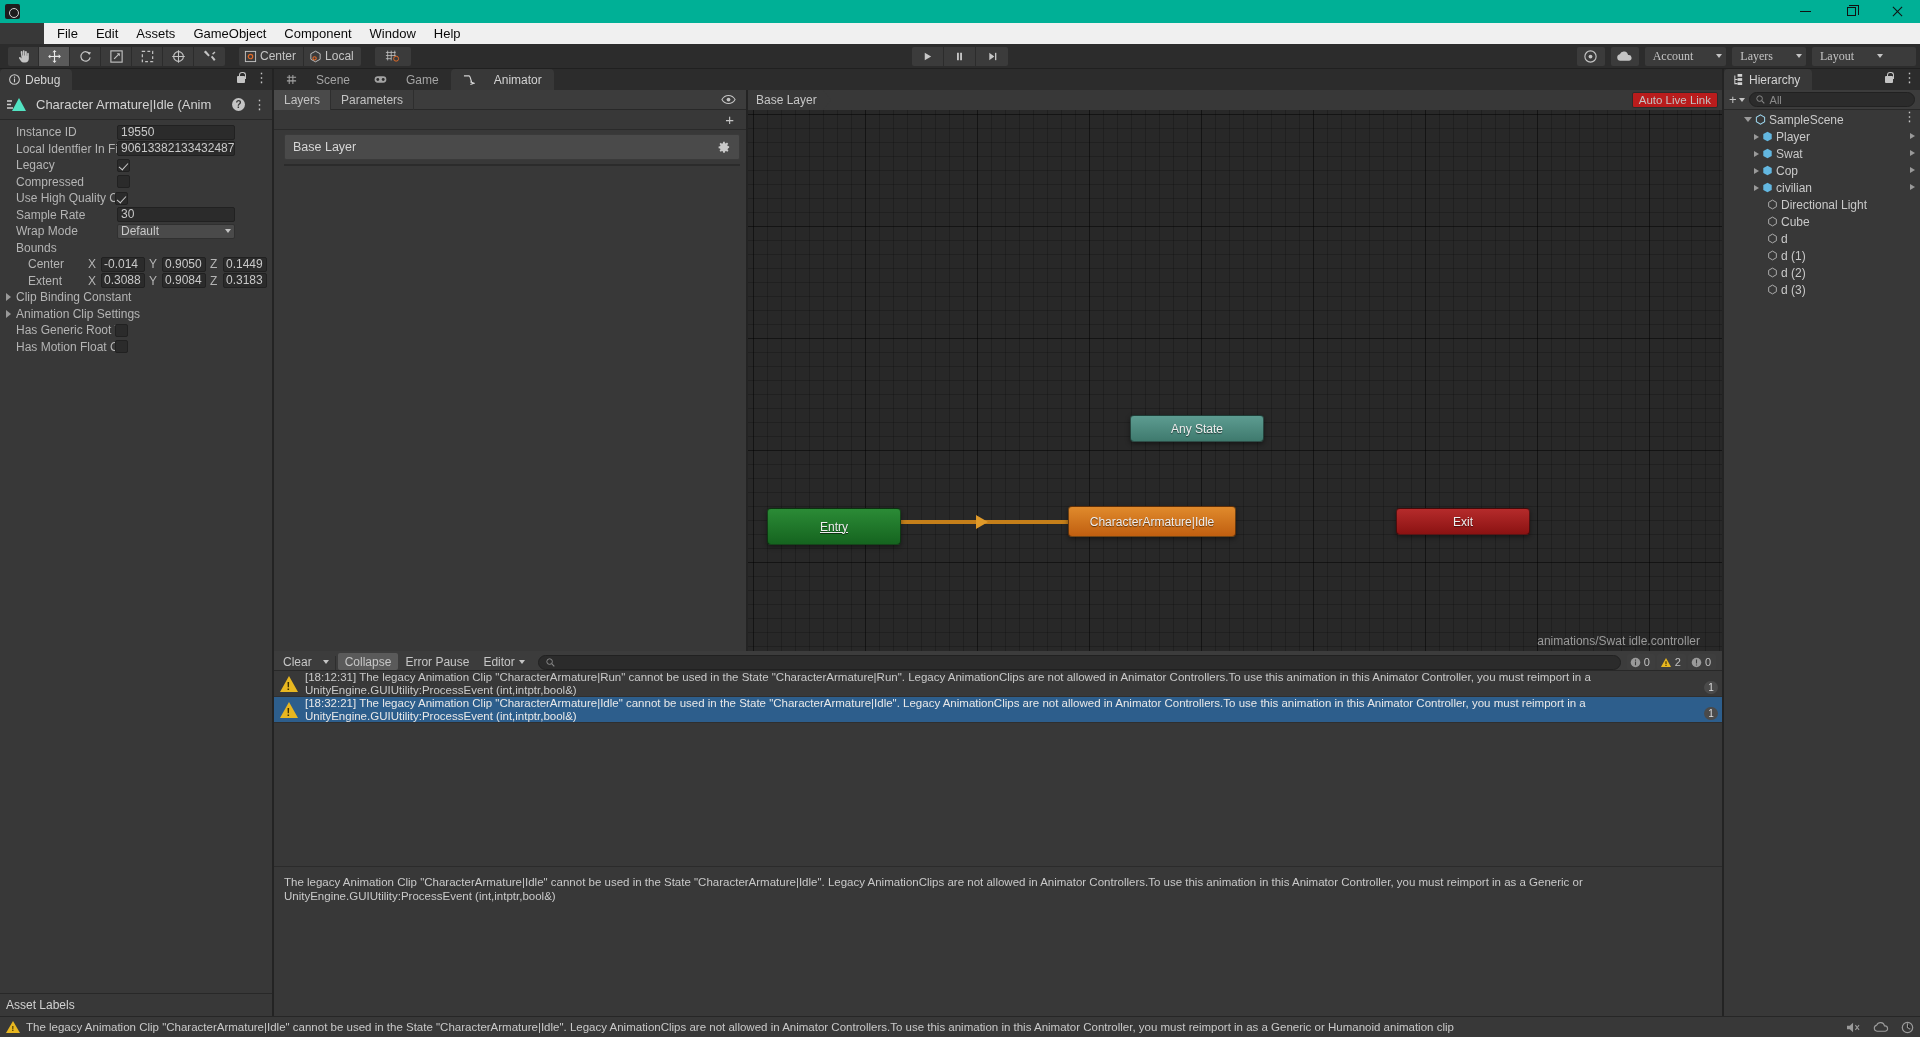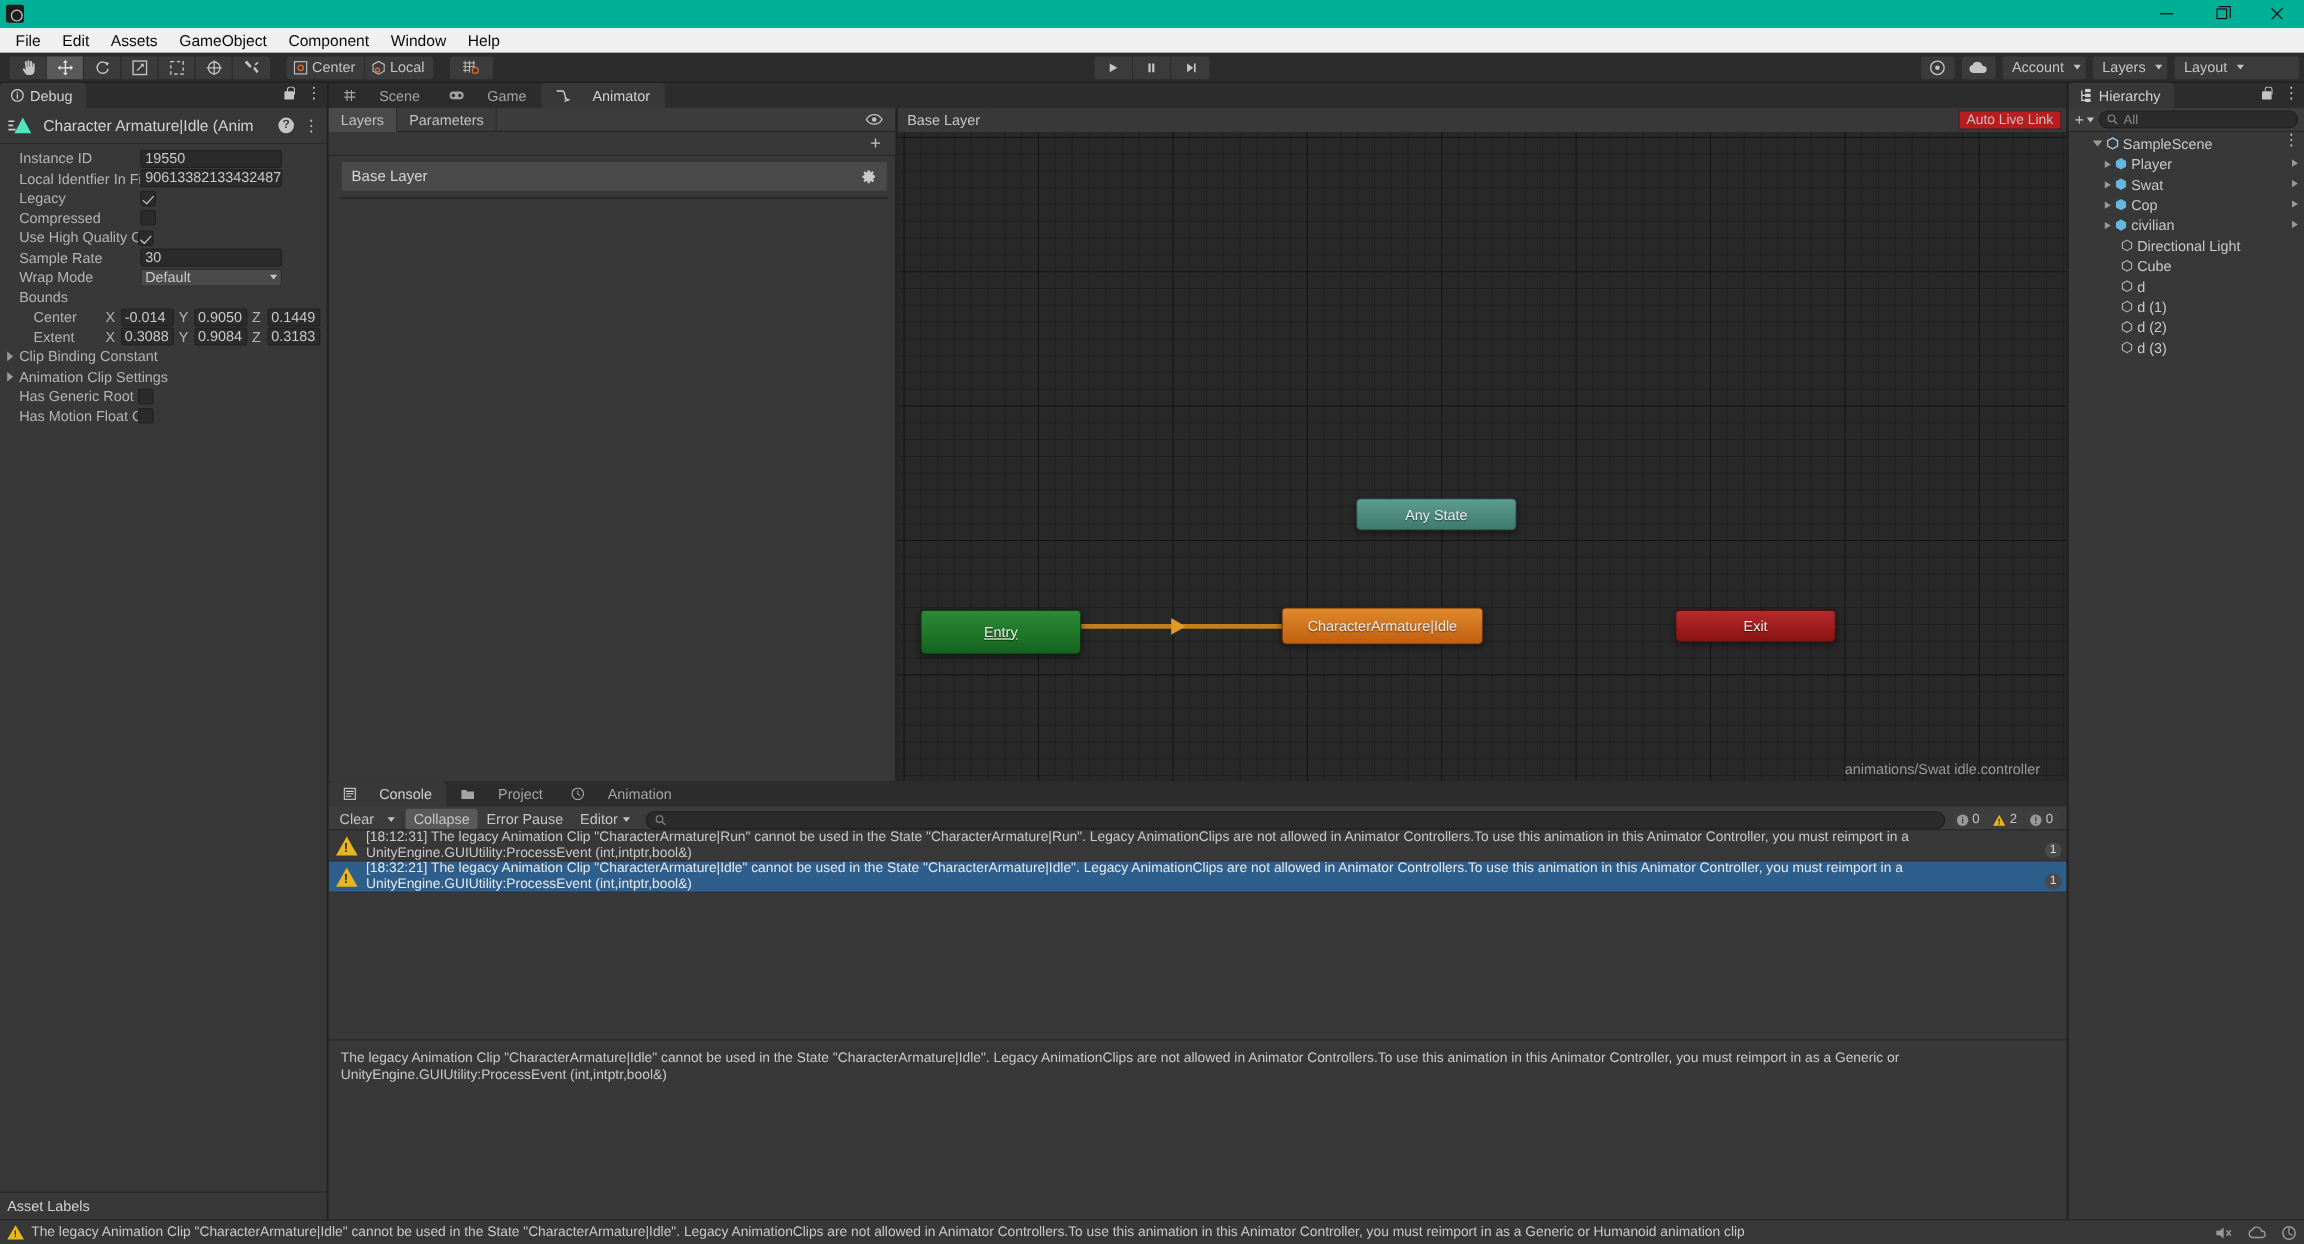--- a/index.html
+++ b/index.html
@@ -39,21 +39,21 @@
   .wb-x { position: relative; width: 12px; height: 12px; }
   .wb-x::before, .wb-x::after {
     content: ""; position: absolute; left: 0; top: 5.5px; width: 13px; height: 1px; background: #111;
   }
   .wb-x::before { transform: rotate(45deg); }
   .wb-x::after { transform: rotate(-45deg); }
 
   
   .menubar {
     height: 21px; background: #f0f0f0; display: flex; align-items: center;
-    padding-left: 4px; flex: none;
+    padding-left: 4px; flex: none; margin-left: 44px;
   }
   .menu-item {
     padding: 0 9px; height: 21px; line-height: 21px; color: #0a0a0a; font-size: 13px;
   }
 
   
   .toolbar {
     height: 25px; background: #2c2c2c; display: flex; align-items: center;
     border-bottom: 1px solid #202020; flex: none; position: relative; padding: 0 4px;
   }
@@ -85,21 +85,21 @@
   }
   .play-btn:first-child { border-radius: 2px 0 0 2px; }
   .play-btn:last-child { border-right: none; border-radius: 0 2px 2px 0; }
   .toolbar-right { position: absolute; right: 4px; display: flex; align-items: center; gap: 6px; height: 19px; }
   .tr-icon {
     width: 28px; height: 19px; background: #3b3b3b; border-radius: 2px;
     display: flex; align-items: center; justify-content: center; color: #c4c4c4;
   }
   .tr-drop {
     height: 19px; background: #3b3b3b; border-radius: 2px; display: flex; align-items: center;
-    padding: 0 4px 0 8px; font-size: 12px; color: #c4c4c4; gap: 8px;
+    padding: 0 4px 0 8px; font-size: 12px; color: #c4c4c4; gap: 23px; font-family: Liberation Serif, serif;
   }
   .caret-d { width: 0; height: 0; border-left: 3.5px solid transparent; border-right: 3.5px solid transparent; border-top: 4px solid #c4c4c4; }
 
   
   .body { flex: 1; display: flex; background: #1e1e1e; min-height: 0; }
 
   
   .inspector { width: 274px; flex: none; display: flex; flex-direction: column; background: #383838; border-right: 2px solid #232323; }
   .panel-tabbar { height: 21px; background: #2c2c2c; display: flex; align-items: flex-end; position: relative; flex: none; }
   .panel-tab {
@@ -616,42 +616,20 @@
               <div class="node node-exit" style="left:648px; top:398px; width:134px; height:27px;">
                 <span>Exit</span>
               </div>
             </div>
             <div class="graph-footer">animations/Swat idle.controller</div>
           </div>
         </div>
       </div>
 
       <div class="bottom-win">
-        <div class="cons-tabs">
-          <div class="anim-tab active">
-            <svg width="11" height="11" viewBox="0 0 12 12">
-                <rect x="1" y="1" width="10" height="10" fill="none" stroke="#d2d2d2" stroke-width="1"></rect>
-                <path stroke="#d2d2d2" stroke-width="1" d="M2.5 3.8h7M2.5 6h7M2.5 8.2h5"></path>
-              </svg>
-            <span>Console</span>
-          </div>
-          <div class="anim-tab">
-            <svg width="12" height="10" viewBox="0 0 13 11">
-                <path fill="#a4a4a4" d="M.5 1.5h4.2l1 1.3H12v7H.5z"></path>
-              </svg>
-            <span>Project</span>
-          </div>
-          <div class="anim-tab">
-            <svg width="11" height="11" viewBox="0 0 12 12">
-                <circle cx="6" cy="6" r="5.2" fill="none" stroke="#a4a4a4" stroke-width="1.1"></circle>
-                <path stroke="#a4a4a4" stroke-width="1.1" d="M6 3v3.2l2.2 1.4"></path>
-              </svg>
-            <span>Animation</span>
-          </div>
-        </div>
 
         <div class="cons-toolbar">
           <div class="ct-btn">
             <span>Clear</span>
           </div>
           <div class="ct-btn" style="padding:0 4px">
             <span class="caret-d"></span>
           </div>
           <div class="ct-sep"></div>
           <div class="ct-btn on">

